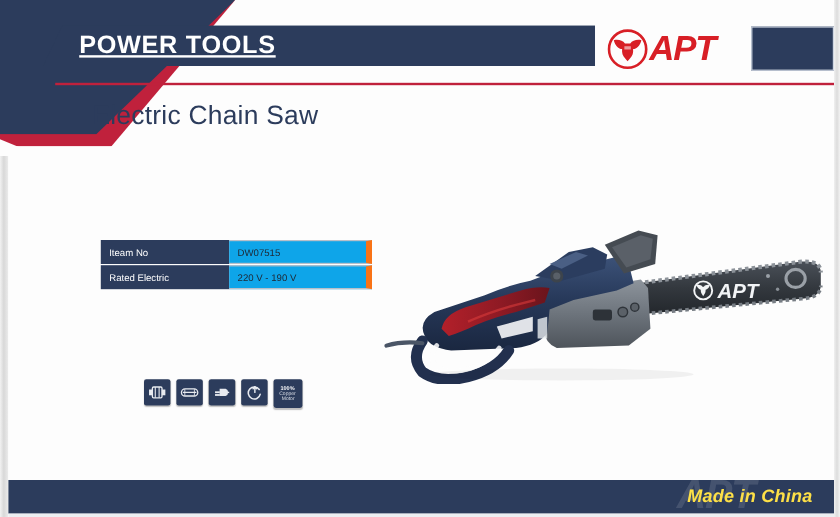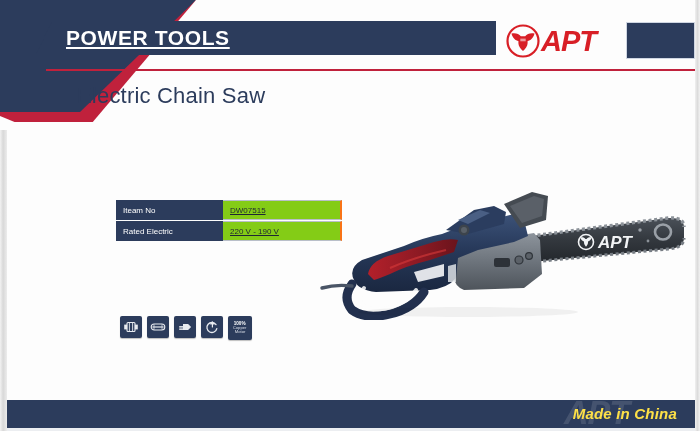--- a/index.html
+++ b/index.html
@@ -136,43 +136,41 @@
   }
 
   
   .spec-table {
     position: absolute;
     left: 84px; top: 199px;
     width: 226px;
     border-collapse: separate;
     border-spacing: 0 1px;
     font-size: 8px;
-    margin-left: 32px;
   }
   .spec-table td {
     height: 18px;
     padding: 0 0 0 7px;
     vertical-align: middle;
     white-space: nowrap;
   }
   .spec-label {
     width: 100px;
     background: #2c3c5c;
     color: #ffffff;
     font-size: 8px;
     font-weight: 400;
   }
   .spec-value {
-    background: #84cc16;
+    background: #0ea5e9;
     color: #1f2733;
     font-size: 8px;
     border-top: 1px solid #b9bfc9;
-    border-right: 2px solid #f97316;
+    border-right: 5px solid #f97316;
     border-bottom: 1px solid #b9bfc9;
-    text-decoration: underline;
   }
 
   
   .feature-icons {
     position: absolute;
     left: 120px; top: 316px;
     display: flex;
     gap: 5px;
     align-items: flex-start;
   }

